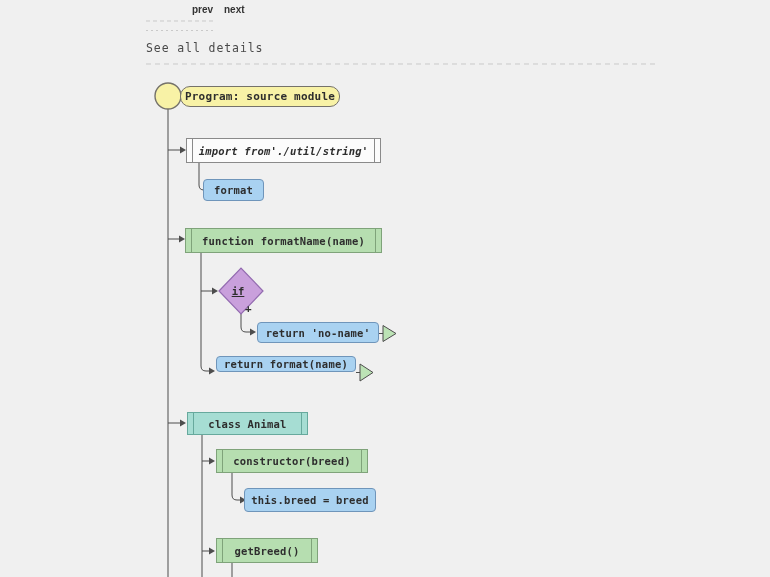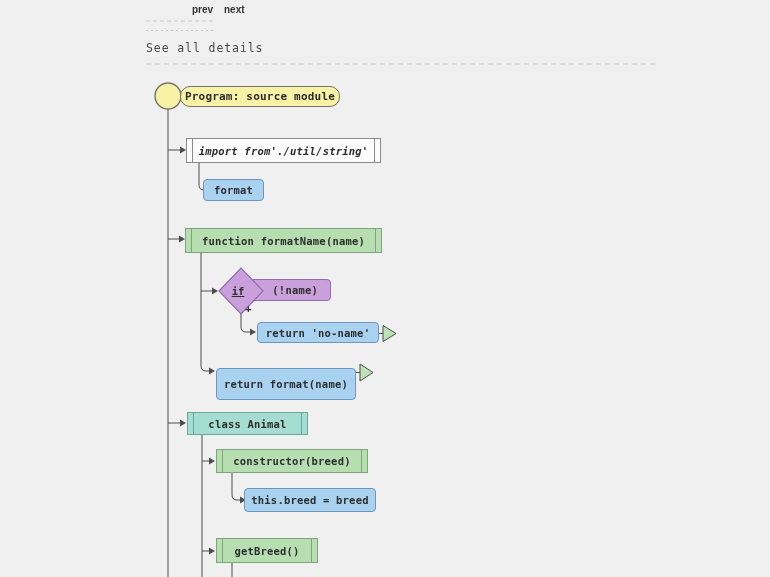--- a/index.html
+++ b/index.html
@@ -108,31 +108,30 @@
   <div class="heading" style="left:146px;top:41px">See all details</div>
 
   <div class="node module" style="left:180px;top:86px;width:160px;height:21px">Program: source module</div>
 
   <div class="node stmt subroutine" style="left:186px;top:138px;width:195px;height:25px">import from'./util/string'</div>
 
   <div class="node val" style="left:203px;top:179px;width:61px;height:22px">format</div>
 
   <div class="node func subroutine" style="left:185px;top:228px;width:197px;height:25px">function formatName(name)</div>
 
-  <div class="node cond" style="left:250px;top:279px;width:81px;height:22px">(!name)</div>
 
   <svg class="diamond-svg" style="left:216px;top:265px" width="50" height="52" viewBox="0 0 50 52">
     <polygon class="diamond" points="3,26 25,3 47,26 25,49"></polygon>
   </svg>
   <div class="if-label" style="left:228px;top:284px;width:20px;height:14px">if</div>
   <div class="plus-label" style="left:245px;top:302px">+</div>
 
   <div class="node val" style="left:257px;top:322px;width:122px;height:21px">return 'no-name'</div>
 
-  <div class="node val" style="left:216px;top:368px;width:140px;height:32px">return format(name)</div>
+  <div class="node val" style="left:216px;top:356px;width:140px;height:16px">return format(name)</div>
 
   <div class="node func subroutine" style="left:216px;top:449px;width:152px;height:24px">constructor(breed)</div>
 
   <div class="node cls subroutine" style="left:187px;top:412px;width:121px;height:23px">class Animal</div>
 
   <div class="node val" style="left:244px;top:488px;width:132px;height:24px">this.breed = breed</div>
 
   <div class="node func subroutine" style="left:216px;top:538px;width:102px;height:25px">getBreed()</div>
 
 </div>

